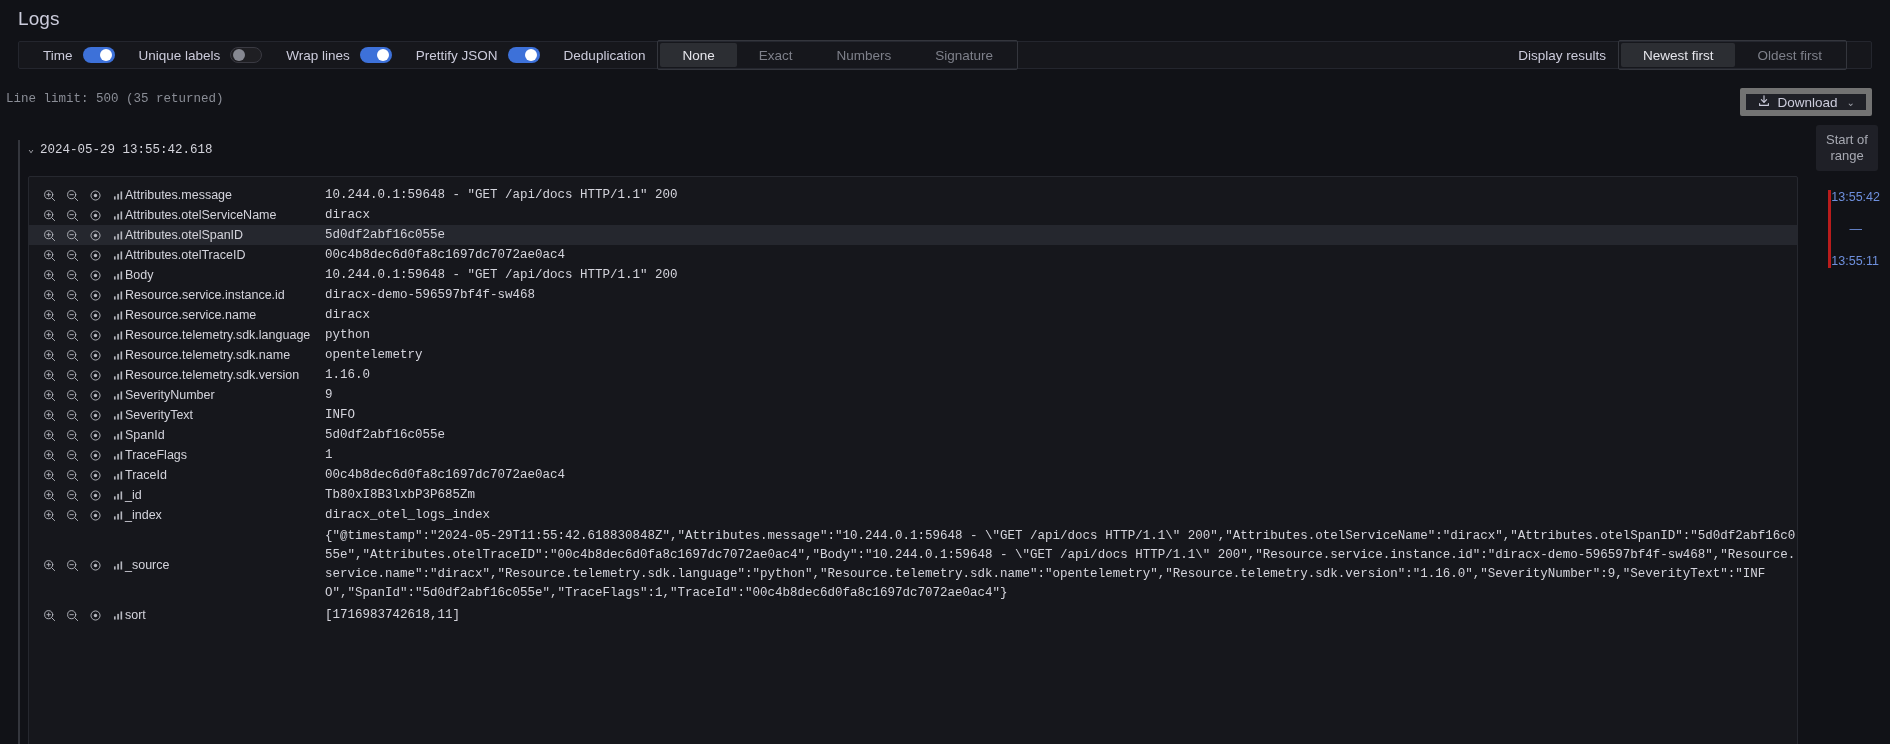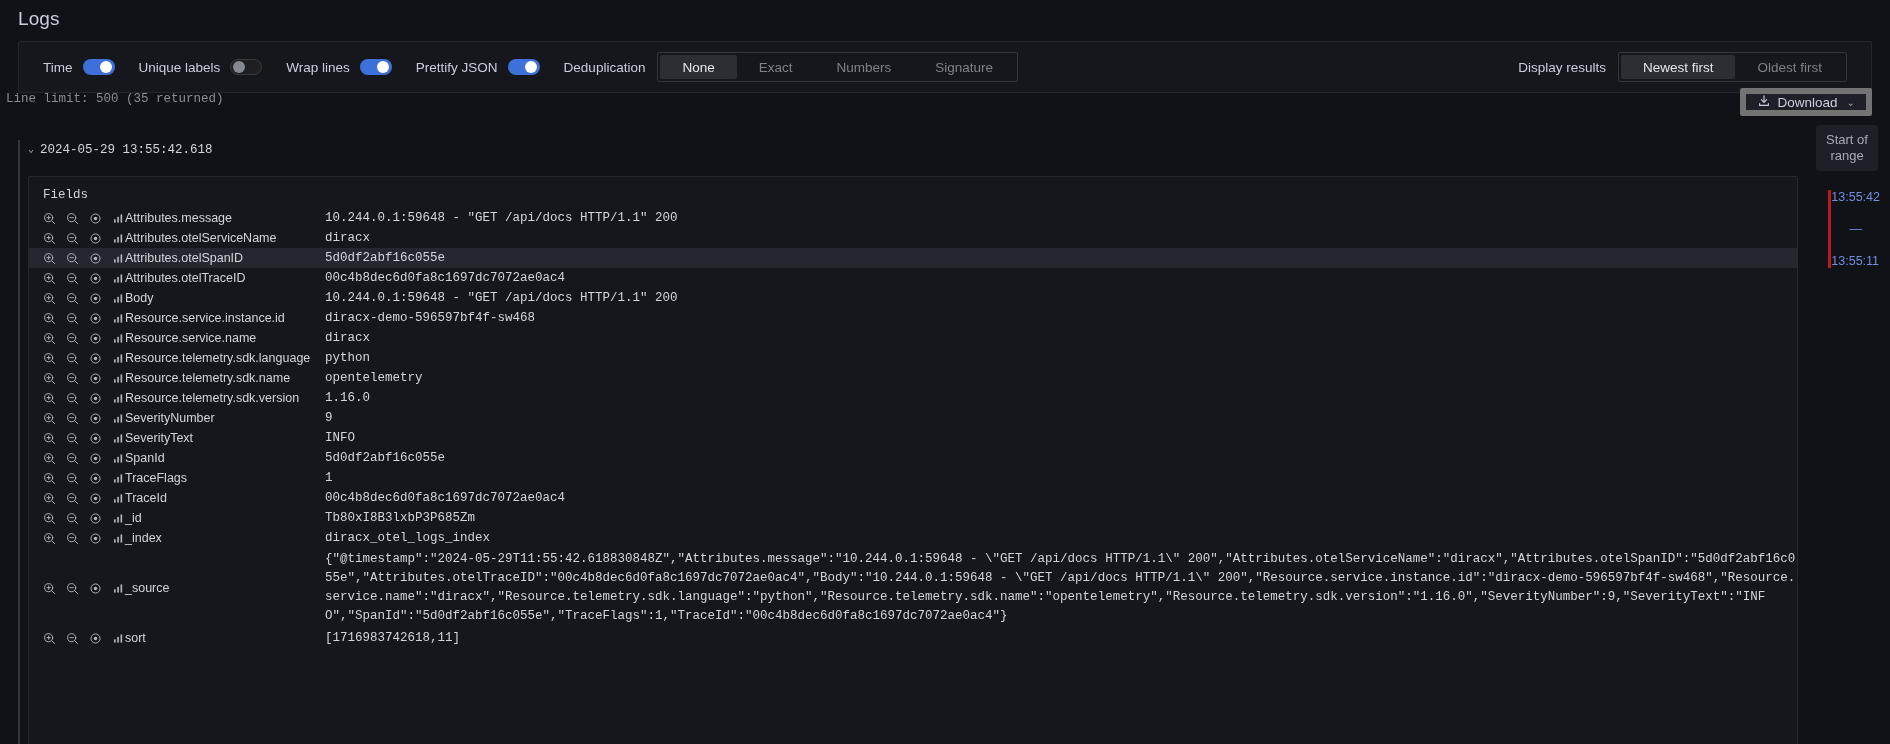--- a/index.html
+++ b/index.html
@@ -13,21 +13,21 @@
 
   
   .panel-title {
     position: absolute; left: 18px; top: 8px;
     font-size: 19px; color: #ccccdc; letter-spacing: .1px;
   }
 
   
   .controls-bar {
     position: absolute; left: 18px; top: 41px;
-    width: 1854px; height: 52px;
+    width: 1854px; height: 28px;
     border: 1px solid #24262e; border-radius: 2px;
     background: #16171c;
     display: flex; align-items: center;
   }
   .ctl-group { display: flex; align-items: center; margin-left: 24px; }
   .ctl-label { font-size: 13.5px; color: #ccccdc; margin-right: 10px; white-space: nowrap; }
 
   .toggle {
     width: 32px; height: 16px; border-radius: 9px; position: relative;
     background: #3d71d9; flex: none; cursor: pointer;
@@ -212,21 +212,20 @@
   </div>
 
   <div class="log-entry">
 
     <div class="entry-head">
       <span class="chev">⌄</span>
       <span>2024-05-29 13:55:42.618</span>
     </div>
 
     <div class="fields-box">
-      <div class="fields-caption">Fields</div>
       <table class="fields">
         <tbody>
             <tr class="">
               <td class="icons"><span class="ico"><svg width="13" height="13" viewBox="0 0 16 16" fill="none" stroke="#b6b8c0" stroke-width="1.15" stroke-linecap="round">
                     <circle cx="7" cy="7" r="5"></circle>
                     <path d="M10.8 10.8L14.3 14.3"></path>
                     <path d="M4.9 7h4.2M7 4.9v4.2"></path>
                   </svg></span><span class="ico"><svg width="13" height="13" viewBox="0 0 16 16" fill="none" stroke="#b6b8c0" stroke-width="1.15" stroke-linecap="round">
                     <circle cx="7" cy="7" r="5"></circle>
                     <path d="M10.8 10.8L14.3 14.3"></path>

